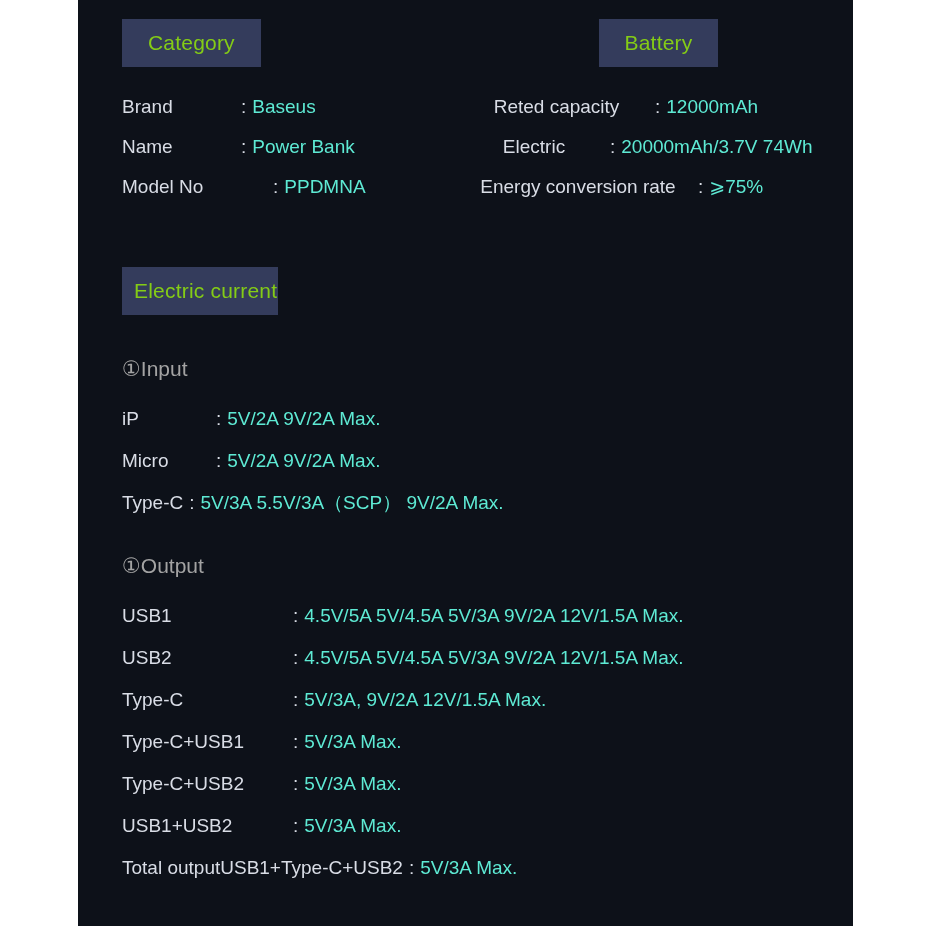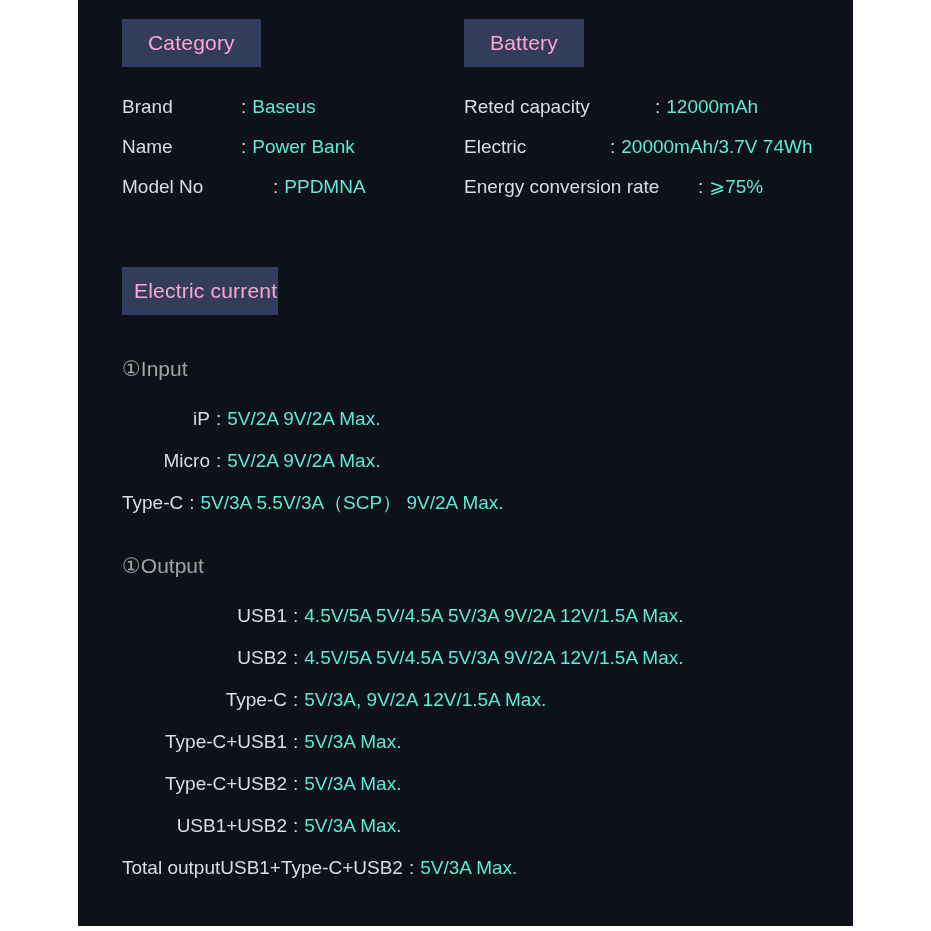--- a/index.html
+++ b/index.html
@@ -25,42 +25,42 @@
   }
 
   .inner {
     padding: 0 0 0 44px;
   }
 
   
   .chip {
     display: inline-block;
     background: #343c5c;
-    color: #f9a8d4;
+    color: #84cc16;
     font-size: 21px;
     line-height: 1;
     padding: 13px 26px 14px 26px;
     letter-spacing: .2px;
     white-space: nowrap;
   }
   .chip.wide { padding-left: 12px; padding-right: 1px; }
 
   .chips-row {
     display: flex;
     padding-top: 19px;
   }
   .chips-row .col-a { width: 342px; }
 
   
   .cols {
     display: flex;
     margin-top: 30px;
   }
   .col-a { width: 342px; flex: 0 0 342px; }
-  .col-b { flex: 1 1 auto; }
+  .col-b { flex: 1 1 auto; text-align: center; }
 
   .row {
     display: flex;
     align-items: baseline;
     font-size: 19px;
     color: #d9dde6;
     line-height: 1;
     margin-bottom: 21px;
     white-space: nowrap;
   }
@@ -83,21 +83,21 @@
   .subhead {
     font-size: 21px;
     color: #a3a3a3;
     margin-top: 43px;
     line-height: 1;
     white-space: nowrap;
   }
 
   .group { margin-top: 30px; }
 
-  .group .row { margin-bottom: 23px; text-align: right; }
+  .group .row { margin-bottom: 23px; }
 
   
   .in-row .lbl { min-width: 88px; }
   .in-row.tight .lbl { min-width: 0; }
 
   
   .out-row .lbl { min-width: 165px; }
   .out-row.full .lbl { min-width: 0; }
 </style>
 </head>

